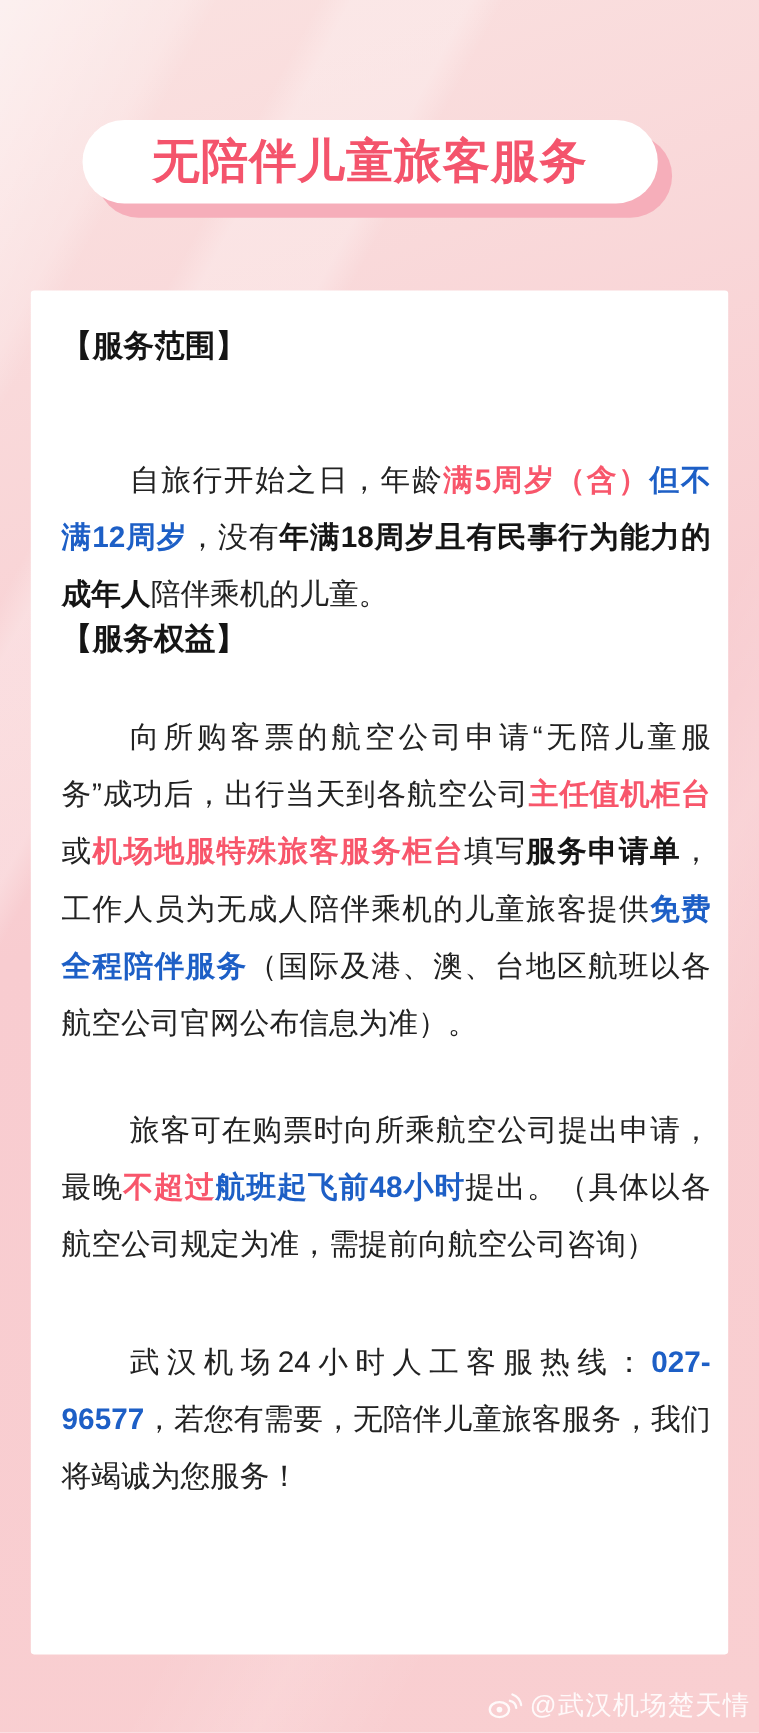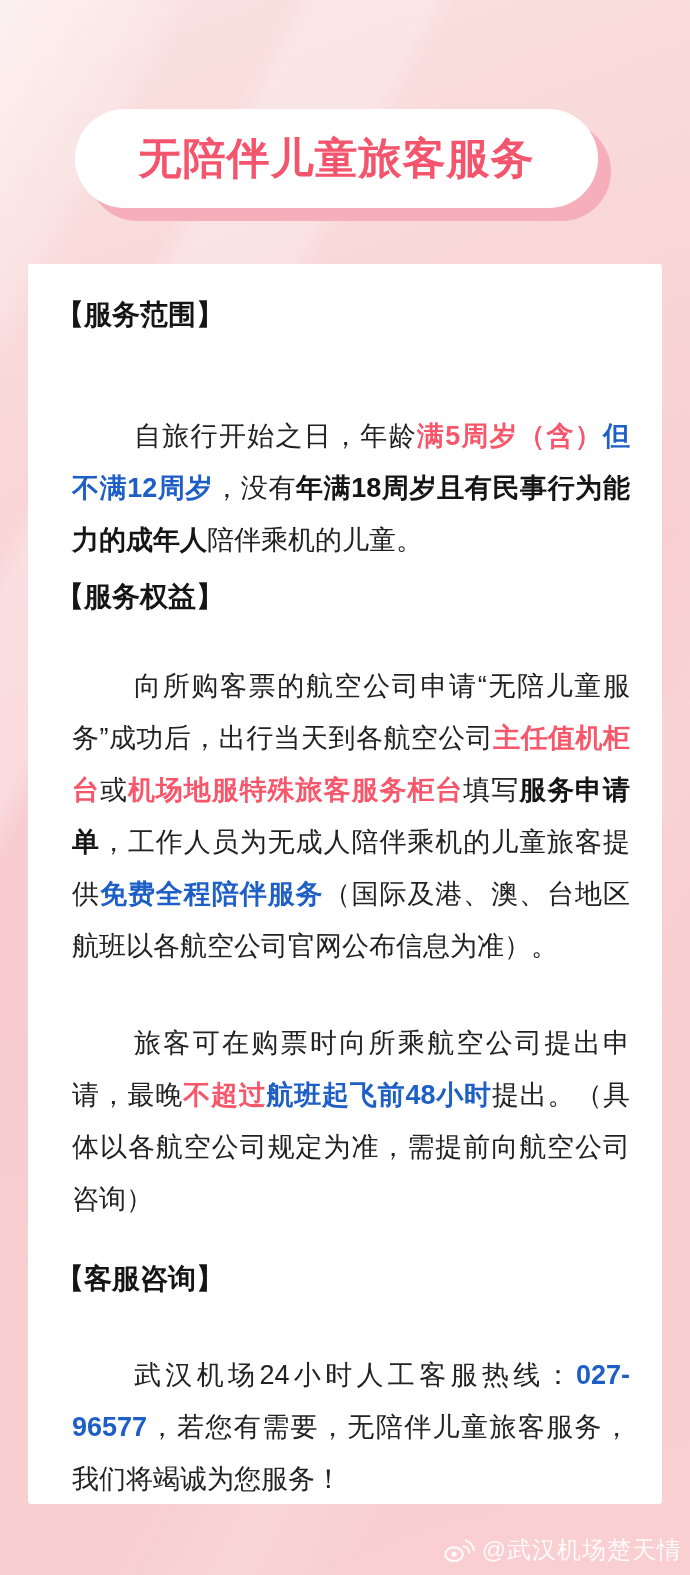--- a/index.html
+++ b/index.html
@@ -31,21 +31,21 @@
         rgba(255,255,255,0.14) 70%,
         rgba(255,255,255,0.00) 78%),
       linear-gradient(160deg, #fae2e1 0%, #f8ccd0 48%, #f9cfd1 100%);
   }
   
   .pill {
     position: absolute;
     top: 109px;
     left: 75px;
     width: 523px;
-    height: 99px;
+    height: 76px;
     background: #ffffff;
     border-radius: 50px;
     box-shadow: 13px 13px 0 0 #f6aeba;
     display: flex;
     align-items: center;
     justify-content: center;
   }
   .pill-title {
     font-size: 43px;
     font-weight: 700;
@@ -67,21 +67,21 @@
     overflow: hidden;
   }
   .sec-heading {
     margin: 0;
     font-size: 28px;
     line-height: 30px;
     font-weight: 700;
     color: #151515;
   }
   .sec-para {
-    margin: 16px;
+    margin: 0;
     font-size: 27px;
     line-height: 52px;
     color: #222222;
     text-indent: 62px;
     text-align: justify;
   }
   
   .sec-scope    .sec-para { margin-top: 80px; }
   .sec-rights   .sec-heading { margin-top: 0; }
   .sec-rights   .sec-para { margin-top: 48px; }
@@ -131,21 +131,20 @@
   <section class="sec sec-rights">
     <h2 class="sec-heading">【服务权益】</h2>
     <p class="sec-para"><span class="run-normal">向所购客票的航空公司申请“无陪儿童服务”成功后，出行当天到各航空公司</span><span class="run-red">主任值机柜台</span><span class="run-normal">或</span><span class="run-red">机场地服特殊旅客服务柜台</span><span class="run-normal">填写</span><span class="run-bold">服务申请单</span><span class="run-normal">，工作人员为无成人陪伴乘机的儿童旅客提供</span><span class="run-blue">免费全程陪伴服务</span><span class="run-normal">（国际及港、澳、台地区航班以各航空公司官网公布信息为准）。</span></p>
   </section>
 
   <section class="sec sec-notice">
     <p class="sec-para"><span class="run-normal">旅客可在购票时向所乘航空公司提出申请，最晚</span><span class="run-red">不超过</span><span class="run-blue">航班起飞前48小时</span><span class="run-normal">提出。（具体以各航空公司规定为准，需提前向航空公司咨询）</span></p>
   </section>
 
   <section class="sec sec-contact">
-    <h2 class="sec-heading">【客服咨询】</h2>
     <p class="sec-para"><span class="run-normal">武汉机场24小时人工客服热线：</span><span class="run-blue">027-96577</span><span class="run-normal">，若您有需要，无陪伴儿童旅客服务，我们将竭诚为您服务！</span></p>
   </section>
 
 </div>
 
 <div class="watermark">
   <svg class="weibo-icon" viewBox="0 0 42 34" width="32" height="26" aria-hidden="true">
     <ellipse cx="14.5" cy="22.5" rx="11.5" ry="9" fill="none" stroke="rgba(255,255,255,0.88)" stroke-width="2.8"></ellipse>
     <circle cx="14.5" cy="22.5" r="3.4" fill="rgba(255,255,255,0.88)"></circle>
     <path d="M27 12 a 9.5 9.5 0 0 1 7.5 8.5" fill="none" stroke="rgba(255,255,255,0.88)" stroke-width="2.8" stroke-linecap="round"></path>

